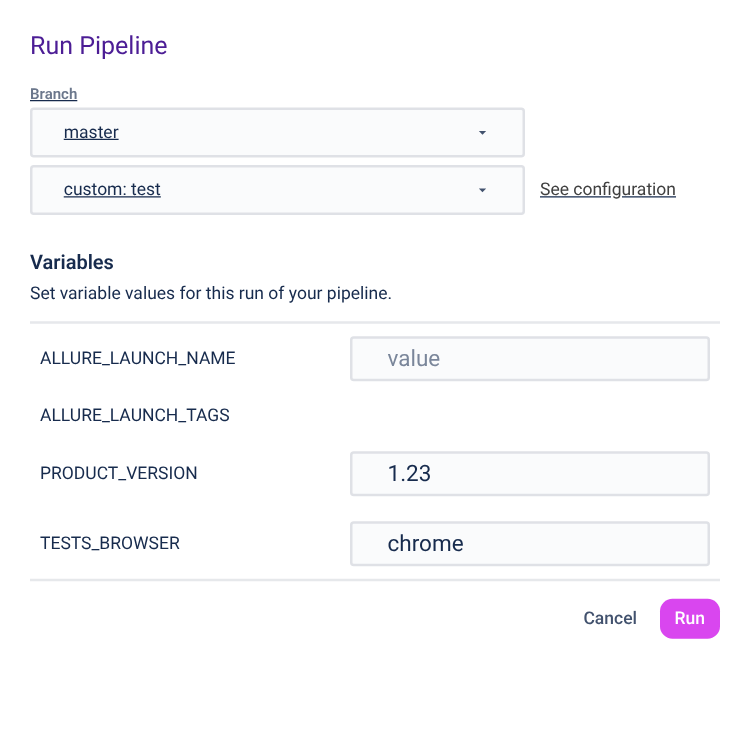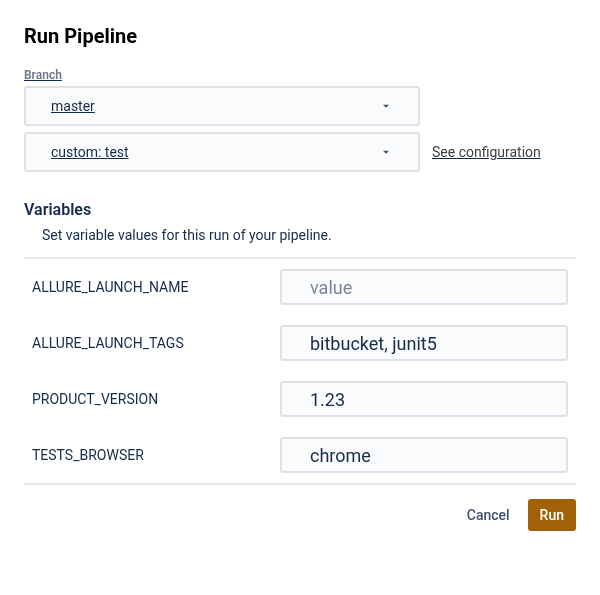--- a/index.html
+++ b/index.html
@@ -6,23 +6,23 @@
   body {
     margin: 0;
     padding: 24px;
     font-family: -apple-system, BlinkMacSystemFont, "Segoe UI", Roboto, Helvetica, Arial, sans-serif;
     background: #fff;
     color: #172B4D;
     width: 600px;
   }
   .title {
     font-size: 20px;
-    font-weight: 700;
+    font-weight: 400;
     margin: 0 0 20px 0;
-    color: #000000;
+    color: #4c1d95;
   }
   .field-group {
     margin-bottom: 6px;
     text-decoration: underline;
   }
   .field-label {
     font-size: 12px;
     font-weight: 600;
     color: #6B778C;
     margin-bottom: 4px;
@@ -62,21 +62,21 @@
   }
   .section-heading {
     font-size: 16px;
     font-weight: 600;
     color: #172B4D;
     margin: 28px 0 8px 0;
   }
   .section-desc {
     font-size: 14px;
     color: #172B4D;
-    margin: 0 0 14px 18px;
+    margin: 0 0 14px 0;
   }
   .var-table {
     border-top: 2px solid #E6E8EB;
     border-bottom: 2px solid #E6E8EB;
   }
   .var-row {
     display: flex;
     align-items: center;
     padding: 10px 8px;
     gap: 12px;
@@ -112,22 +112,23 @@
     font-weight: 500;
     border: none;
     cursor: pointer;
     font-family: inherit;
   }
   .btn-subtle {
     background: transparent;
     color: #42526E;
   }
   .btn-primary {
-    background: #a16207;
+    background: #d946ef;
     color: #fff;
+    border-radius: 10px;
   }
 </style>
 </head>
 <body>
 
 <h1 class="title">Run Pipeline</h1>
 
 <div class="field-group">
   <div class="field-label">Branch</div>
   <div class="select-row">
@@ -159,21 +160,20 @@
 <h2 class="section-heading">Variables</h2>
 <p class="section-desc">Set variable values for this run of your pipeline.</p>
 
 <div class="var-table">
   <div class="var-row">
     <div class="var-name">ALLURE_LAUNCH_NAME</div>
     <input class="var-input" type="text" value="" placeholder="value" style="">
   </div>
   <div class="var-row">
     <div class="var-name">ALLURE_LAUNCH_TAGS</div>
-    <input class="var-input" type="text" value="bitbucket, junit5" placeholder="value" style="">
   </div>
   <div class="var-row">
     <div class="var-name">PRODUCT_VERSION</div>
     <input class="var-input" type="text" value="1.23" placeholder="value" style="">
   </div>
   <div class="var-row">
     <div class="var-name">TESTS_BROWSER</div>
     <input class="var-input" type="text" value="chrome" placeholder="value" style="">
   </div>
 </div>

